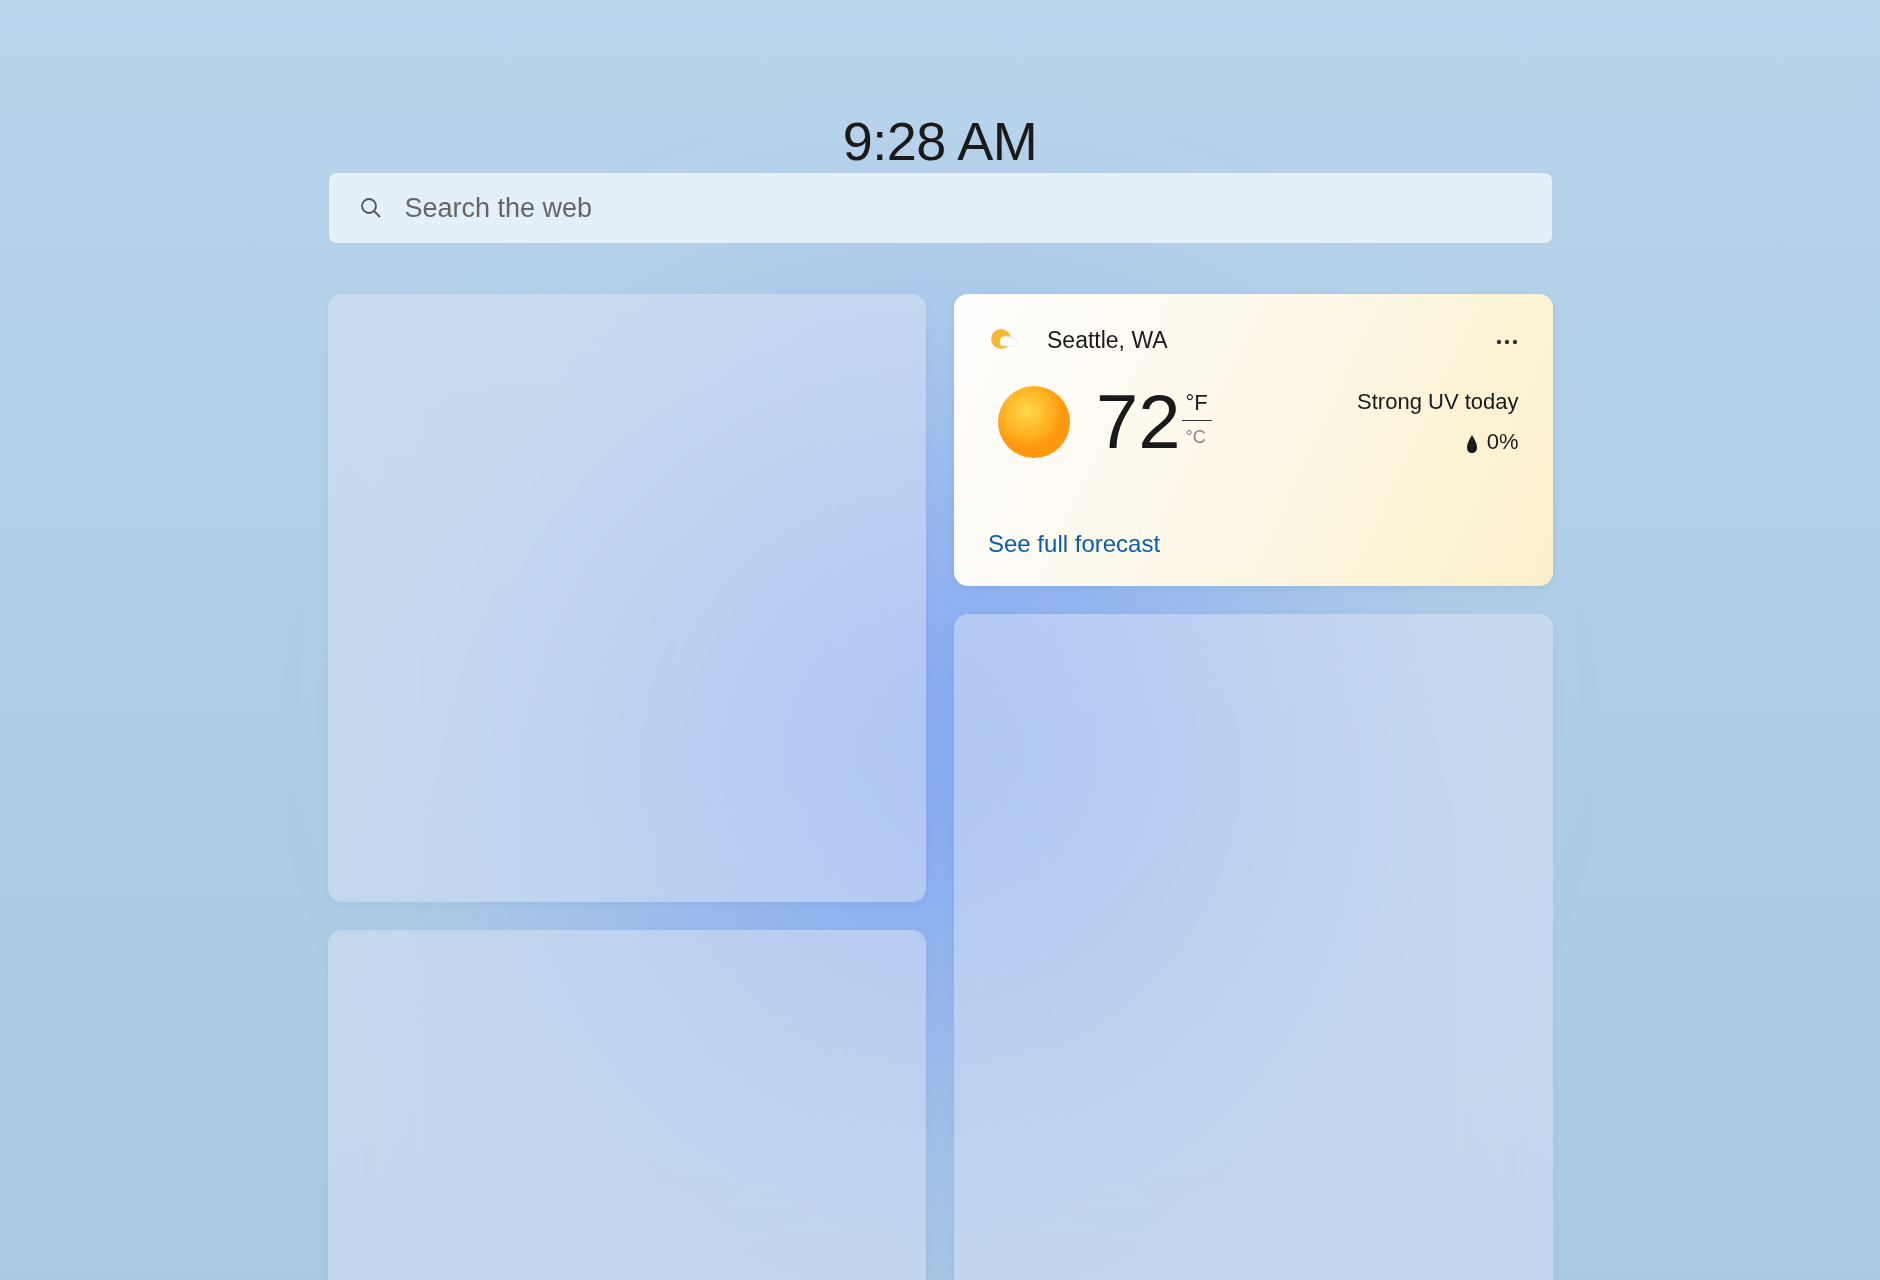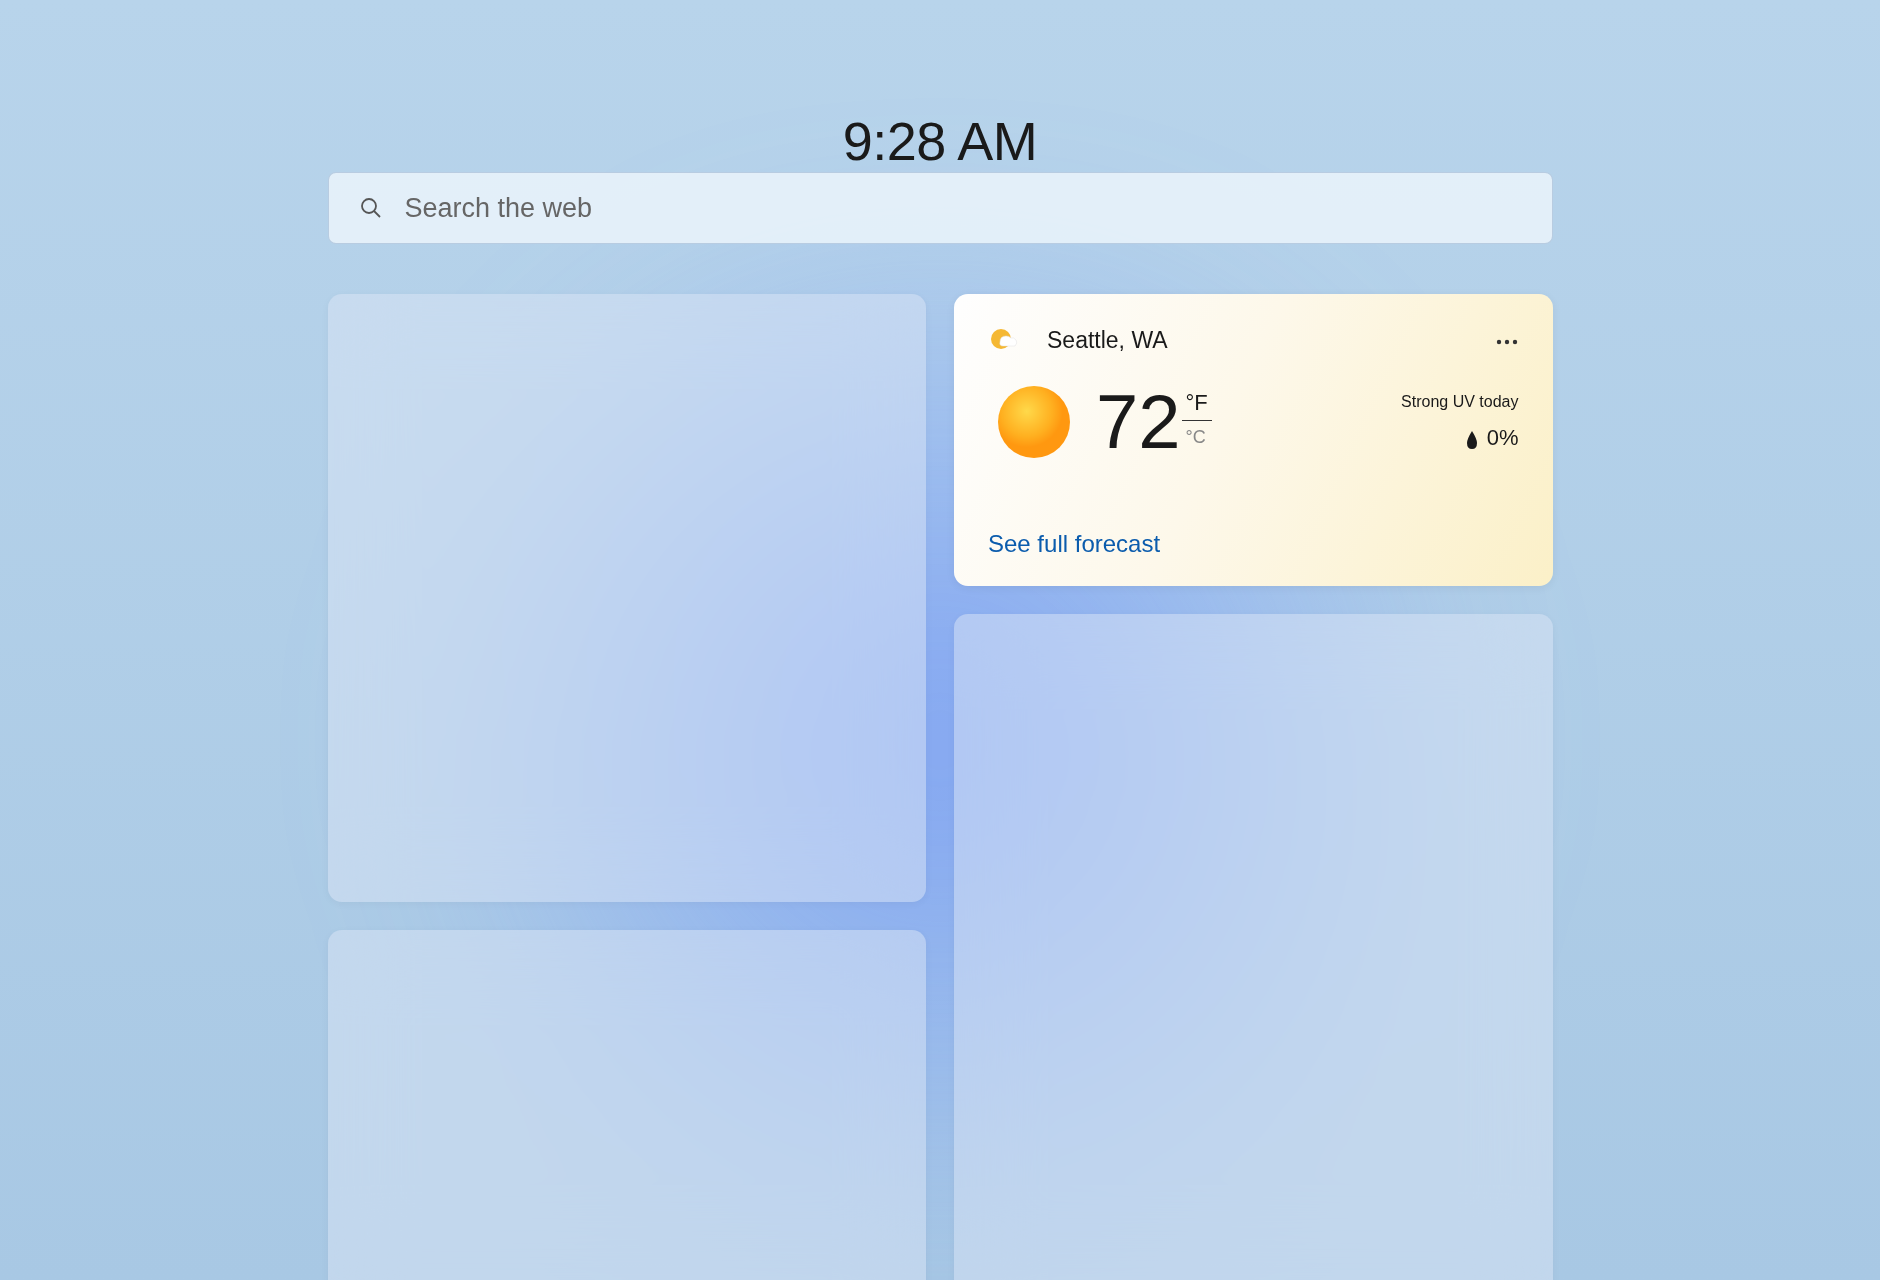--- a/index.html
+++ b/index.html
@@ -212,21 +212,21 @@
     }
 
     .weather-details {
       display: flex;
       flex-direction: column;
       align-items: flex-end;
       gap: 14px;
     }
 
     .uv-text {
-      font-size: 16px;
+      font-size: 22px;
       color: #1a1a1a;
       margin-left: 28px;
     }
 
     .precip-row {
       display: flex;
       align-items: center;
       gap: 8px;
       font-size: 22px;
       color: #1a1a1a;

